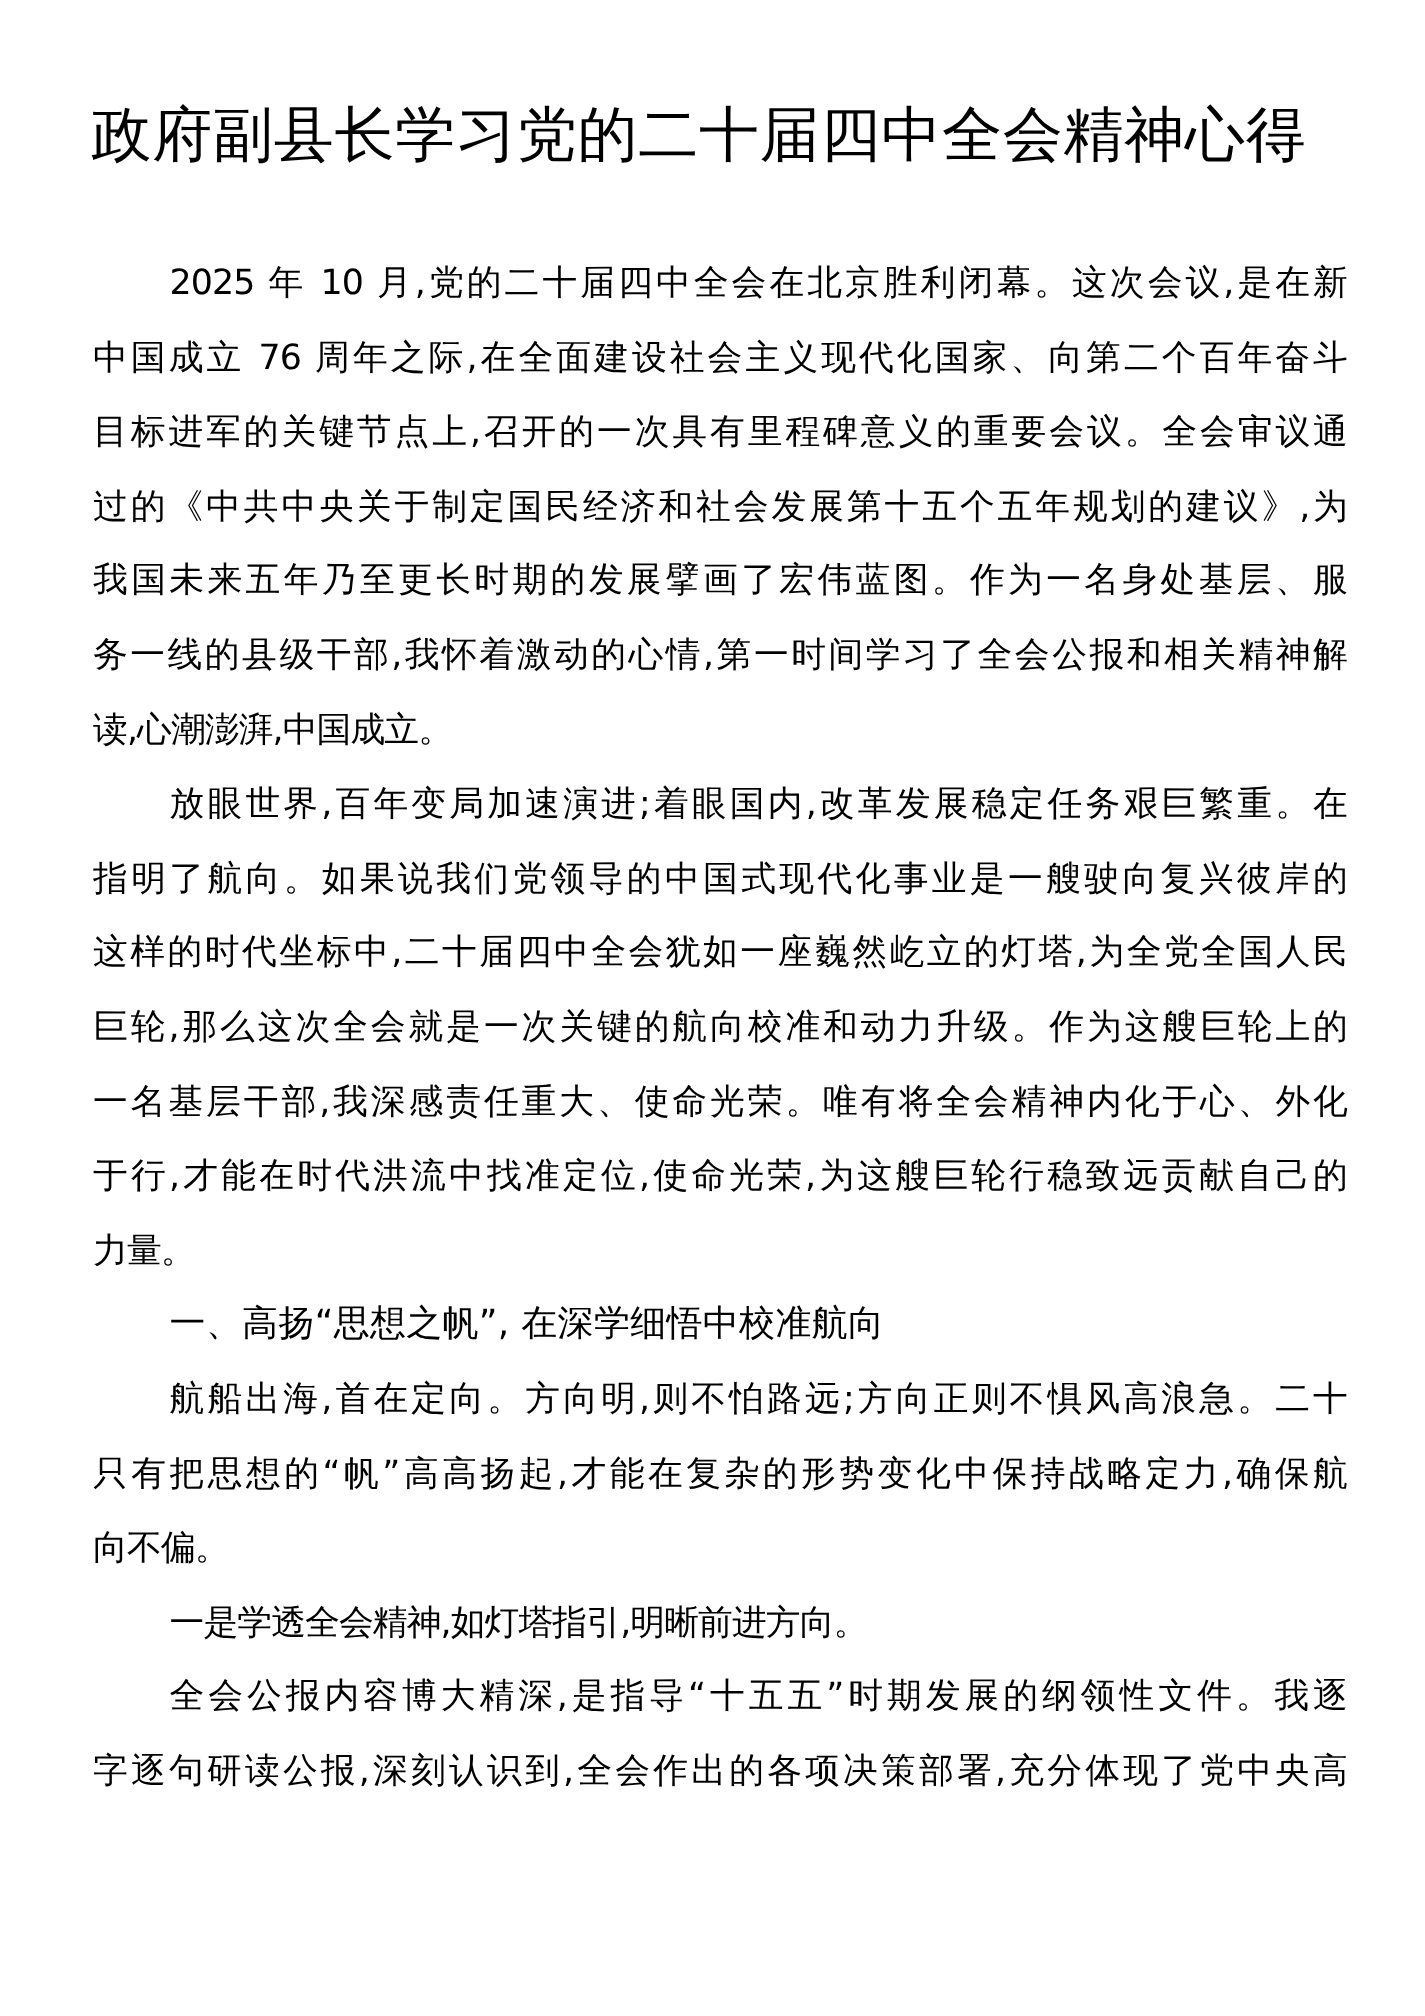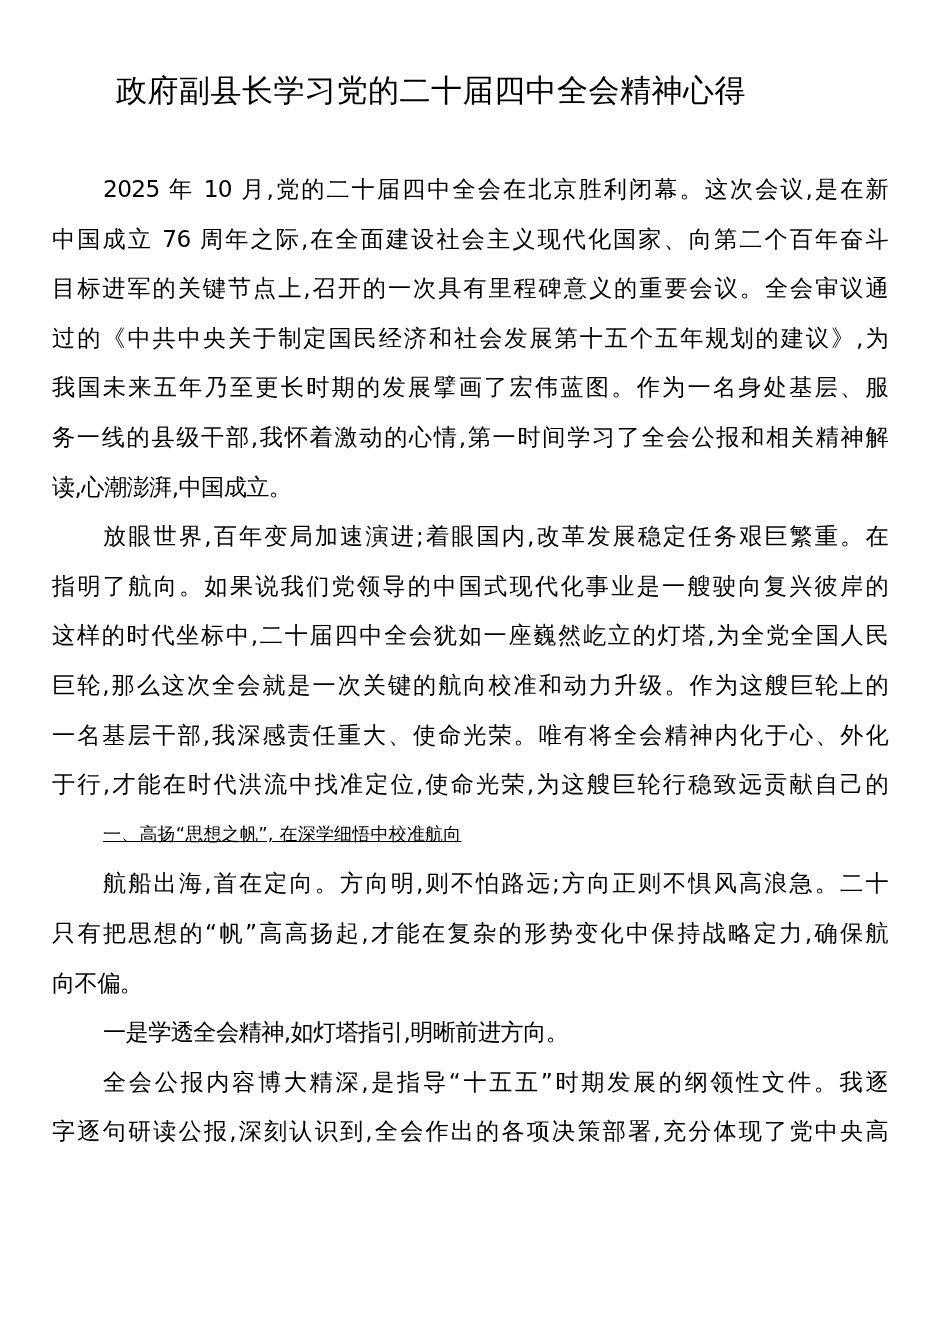--- a/index.html
+++ b/index.html
@@ -21,51 +21,51 @@
       top: 0;
       width: 950px;
       height: 1344px;
     }
     .title {
       position: absolute;
       top: 66px;
       left: 0;
       width: 862px;
       text-align: center;
-      font-size: 31px;
+      font-size: 40px;
       line-height: 48px;
       letter-spacing: 0.5px;
       white-space: nowrap;
+      padding-left: 35px;
     }
     .body {
       position: absolute;
-      left: 52px;
+      left: 62px;
       top: 164px;
       width: 836px;
     }
     .line {
       height: 49.6px;
       line-height: 49.6px;
       font-size: 23.2px;
       white-space: nowrap;
       text-align: justify;
       text-align-last: justify;
       letter-spacing: -0.6px;
     }
     .line.last {
       text-align-last: left;
     }
     .line.indent {
       padding-left: 51px;
     }
     .line.heading {
-      font-size: 18px;
+      font-size: 24px;
       letter-spacing: 0.2px;
       text-align-last: left;
-      text-decoration: underline;
     }
     .bold {
       font-weight: normal;
     }
   </style>
 </head>
 <body>
 
 <div class="page">
   <div class="title">政府副县长学习党的二十届四中全会精神心得</div>
@@ -79,20 +79,21 @@
     <div class="line">我国未来五年乃至更长时期的发展擘画了宏伟蓝图。作为一名身处基层、服</div>
     <div class="line">务一线的县级干部,我怀着激动的心情,第一时间学习了全会公报和相关精神解</div>
     <div class="line last">读,心潮澎湃,中国成立。</div>
 
     <div class="line indent">放眼世界,百年变局加速演进;着眼国内,改革发展稳定任务艰巨繁重。在</div>
     <div class="line">指明了航向。如果说我们党领导的中国式现代化事业是一艘驶向复兴彼岸的</div>
     <div class="line">这样的时代坐标中,二十届四中全会犹如一座巍然屹立的灯塔,为全党全国人民</div>
     <div class="line">巨轮,那么这次全会就是一次关键的航向校准和动力升级。作为这艘巨轮上的</div>
     <div class="line">一名基层干部,我深感责任重大、使命光荣。唯有将全会精神内化于心、外化</div>
     <div class="line">于行,才能在时代洪流中找准定位,使命光荣,为这艘巨轮行稳致远贡献自己的</div>
+    <div class="line last">力量。</div>
 
     <div class="line indent heading">一、高扬“思想之帆”, 在深学细悟中校准航向</div>
 
     <div class="line indent">航船出海,首在定向。方向明,则不怕路远;方向正则不惧风高浪急。二十</div>
     <div class="line">只有把思想的“帆”高高扬起,才能在复杂的形势变化中保持战略定力,确保航</div>
     <div class="line last">向不偏。</div>
 
     <div class="line indent last"><span class="bold">一是</span><span>学透全会精神,如灯塔指引,明晰前进方向。</span></div>
 
     <div class="line indent">全会公报内容博大精深,是指导“十五五”时期发展的纲领性文件。我逐</div>

